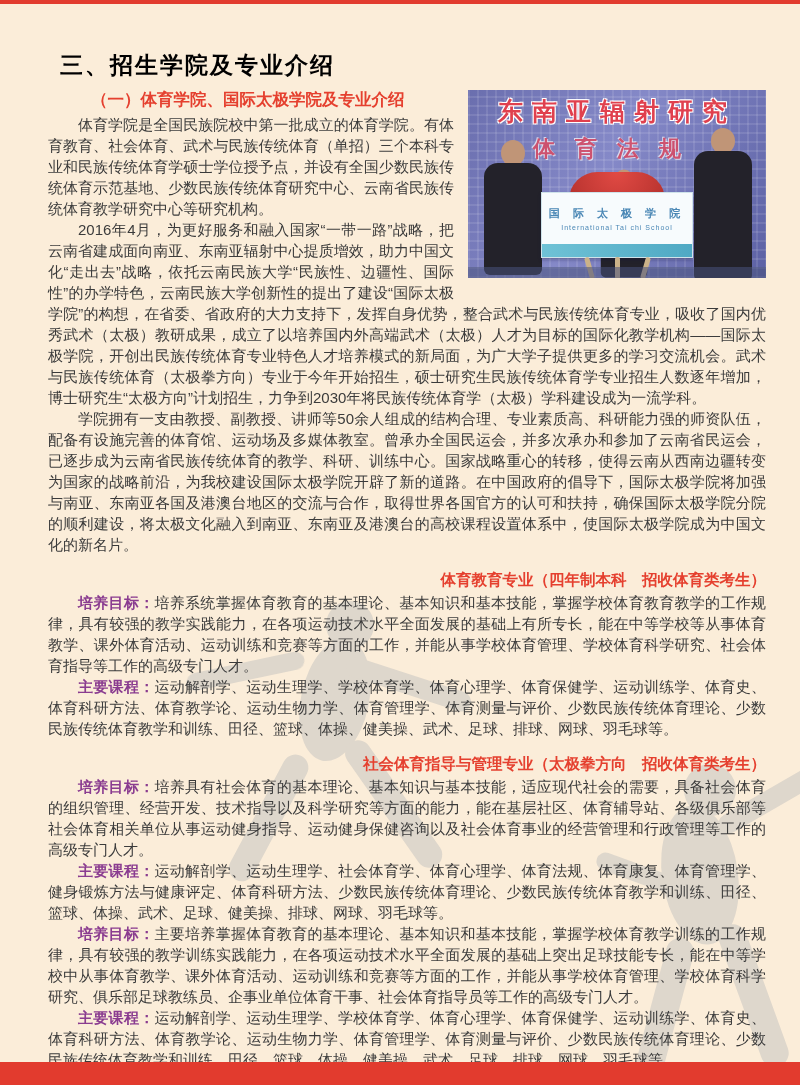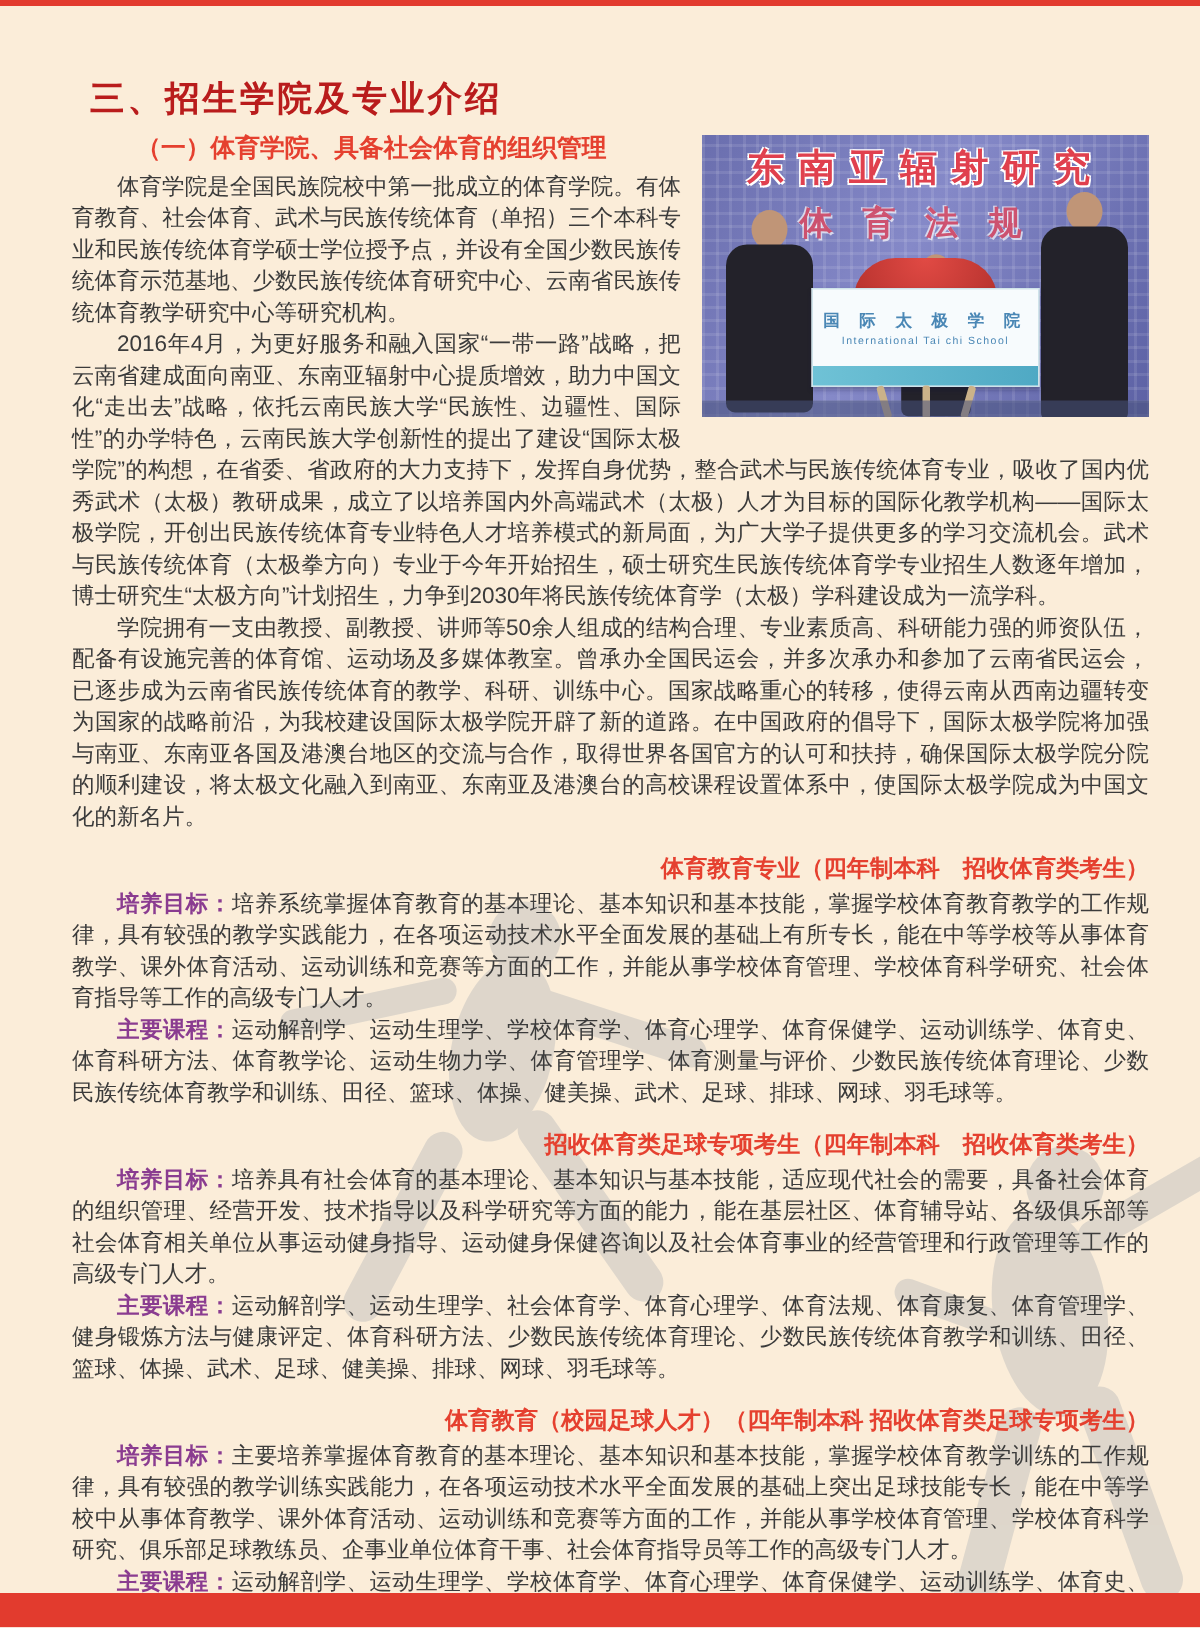--- a/index.html
+++ b/index.html
@@ -7,21 +7,21 @@
     position:relative;width:800px;height:1085px;overflow:hidden;
     background:#FBEDD9;color:#3B3B3B;
     font-family:"Liberation Sans","DejaVu Sans",sans-serif;
   }
   .top-bar{position:absolute;top:0;left:0;right:0;height:4px;background:#E23B2E;z-index:3;}
   .bottom-bar{position:absolute;bottom:0;left:0;right:0;height:23px;background:#E23B2E;z-index:3;}
   .watermark{position:absolute;top:0;left:0;width:800px;height:1085px;z-index:0;pointer-events:none;}
   .content{position:relative;z-index:1;padding:50px 34px 0 48px;}
 
   .title{
-    font-size:23px;line-height:30px;font-weight:bold;color:#b91c1c;
+    font-size:23px;line-height:30px;font-weight:bold;color:#000000;
     margin:0 0 8px 12px;letter-spacing:2px;
   }
   .subtitle{
     font-size:16.5px;line-height:22px;font-weight:bold;color:#E5402F;
     margin:2px 0 4px 0;text-indent:2.6em;
   }
   .para{
     font-size:15px;line-height:21px;margin:0;text-indent:2em;text-align:justify;
   }
   .sec-heading{
@@ -132,41 +132,40 @@
           <div class="plaque-band"></div>
         </div>
         <div class="easel">
             <span class="leg-l"></span>
             <span class="leg-m"></span>
             <span class="leg-r"></span>
           </div>
         <div class="photo-floor"></div>
       </div>
 
-      <h2 class="subtitle">（一）体育学院、具备社会体育的组织管理</h2>
+      <h2 class="subtitle">（一）体育学院、国际太极学院及专业介绍</h2>
 
       <p class="para">体育学院是全国民族院校中第一批成立的体育学院。有体育教育、社会体育、武术与民族传统体育（单招）三个本科专业和民族传统体育学硕士学位授予点，并设有全国少数民族传统体育示范基地、少数民族传统体育研究中心、云南省民族传统体育教学研究中心等研究机构。</p>
       <p class="para">2016年4月，为更好服务和融入国家“一带一路”战略，把云南省建成面向南亚、东南亚辐射中心提质增效，助力中国文化“走出去”战略，依托云南民族大学“民族性、边疆性、国际性”的办学特色，云南民族大学创新性的提出了建设“国际太极学院”的构想，在省委、省政府的大力支持下，发挥自身优势，整合武术与民族传统体育专业，吸收了国内优秀武术（太极）教研成果，成立了以培养国内外高端武术（太极）人才为目标的国际化教学机构——国际太极学院，开创出民族传统体育专业特色人才培养模式的新局面，为广大学子提供更多的学习交流机会。武术与民族传统体育（太极拳方向）专业于今年开始招生，硕士研究生民族传统体育学专业招生人数逐年增加，博士研究生“太极方向”计划招生，力争到2030年将民族传统体育学（太极）学科建设成为一流学科。</p>
       <p class="para">学院拥有一支由教授、副教授、讲师等50余人组成的结构合理、专业素质高、科研能力强的师资队伍，配备有设施完善的体育馆、运动场及多媒体教室。曾承办全国民运会，并多次承办和参加了云南省民运会，已逐步成为云南省民族传统体育的教学、科研、训练中心。国家战略重心的转移，使得云南从西南边疆转变为国家的战略前沿，为我校建设国际太极学院开辟了新的道路。在中国政府的倡导下，国际太极学院将加强与南亚、东南亚各国及港澳台地区的交流与合作，取得世界各国官方的认可和扶持，确保国际太极学院分院的顺利建设，将太极文化融入到南亚、东南亚及港澳台的高校课程设置体系中，使国际太极学院成为中国文化的新名片。</p>
       <div class="clear"></div>
     </div>
 
     <div>
       <h3 class="sec-heading">体育教育专业（四年制本科　招收体育类考生）</h3>
       <p class="para"><span class="label">培养目标：</span><span>培养系统掌握体育教育的基本理论、基本知识和基本技能，掌握学校体育教育教学的工作规律，具有较强的教学实践能力，在各项运动技术水平全面发展的基础上有所专长，能在中等学校等从事体育教学、课外体育活动、运动训练和竞赛等方面的工作，并能从事学校体育管理、学校体育科学研究、社会体育指导等工作的高级专门人才。</span></p>
       <p class="para"><span class="label">主要课程：</span><span>运动解剖学、运动生理学、学校体育学、体育心理学、体育保健学、运动训练学、体育史、体育科研方法、体育教学论、运动生物力学、体育管理学、体育测量与评价、少数民族传统体育理论、少数民族传统体育教学和训练、田径、篮球、体操、健美操、武术、足球、排球、网球、羽毛球等。</span></p>
     </div>
 
     <div>
-      <h3 class="sec-heading">招收体育类足球专项考生（四年制本科　招收体育类考生）</h3>
+      <h3 class="sec-heading">社会体育指导与管理专业（太极拳方向　招收体育类考生）</h3>
       <p class="para"><span class="label">培养目标：</span><span>培养具有社会体育的基本理论、基本知识与基本技能，适应现代社会的需要，具备社会体育的组织管理、经营开发、技术指导以及科学研究等方面的能力，能在基层社区、体育辅导站、各级俱乐部等社会体育相关单位从事运动健身指导、运动健身保健咨询以及社会体育事业的经营管理和行政管理等工作的高级专门人才。</span></p>
       <p class="para"><span class="label">主要课程：</span><span>运动解剖学、运动生理学、社会体育学、体育心理学、体育法规、体育康复、体育管理学、健身锻炼方法与健康评定、体育科研方法、少数民族传统体育理论、少数民族传统体育教学和训练、田径、篮球、体操、武术、足球、健美操、排球、网球、羽毛球等。</span></p>
     </div>
 
     <div>
-      <h3 class="sec-heading">体育教育（校园足球人才）（四年制本科 招收体育类足球专项考生）</h3>
       <p class="para"><span class="label">培养目标：</span><span>主要培养掌握体育教育的基本理论、基本知识和基本技能，掌握学校体育教学训练的工作规律，具有较强的教学训练实践能力，在各项运动技术水平全面发展的基础上突出足球技能专长，能在中等学校中从事体育教学、课外体育活动、运动训练和竞赛等方面的工作，并能从事学校体育管理、学校体育科学研究、俱乐部足球教练员、企事业单位体育干事、社会体育指导员等工作的高级专门人才。</span></p>
       <p class="para"><span class="label">主要课程：</span><span>运动解剖学、运动生理学、学校体育学、体育心理学、体育保健学、运动训练学、体育史、体育科研方法、体育教学论、运动生物力学、体育管理学、体育测量与评价、少数民族传统体育理论、少数民族传统体育教学和训练、田径、篮球、体操、健美操、武术、足球、排球、网球、羽毛球等。</span></p>
     </div>
   </div>
 
   <div class="bottom-bar"></div>
 </div>
 
 </body></html>

